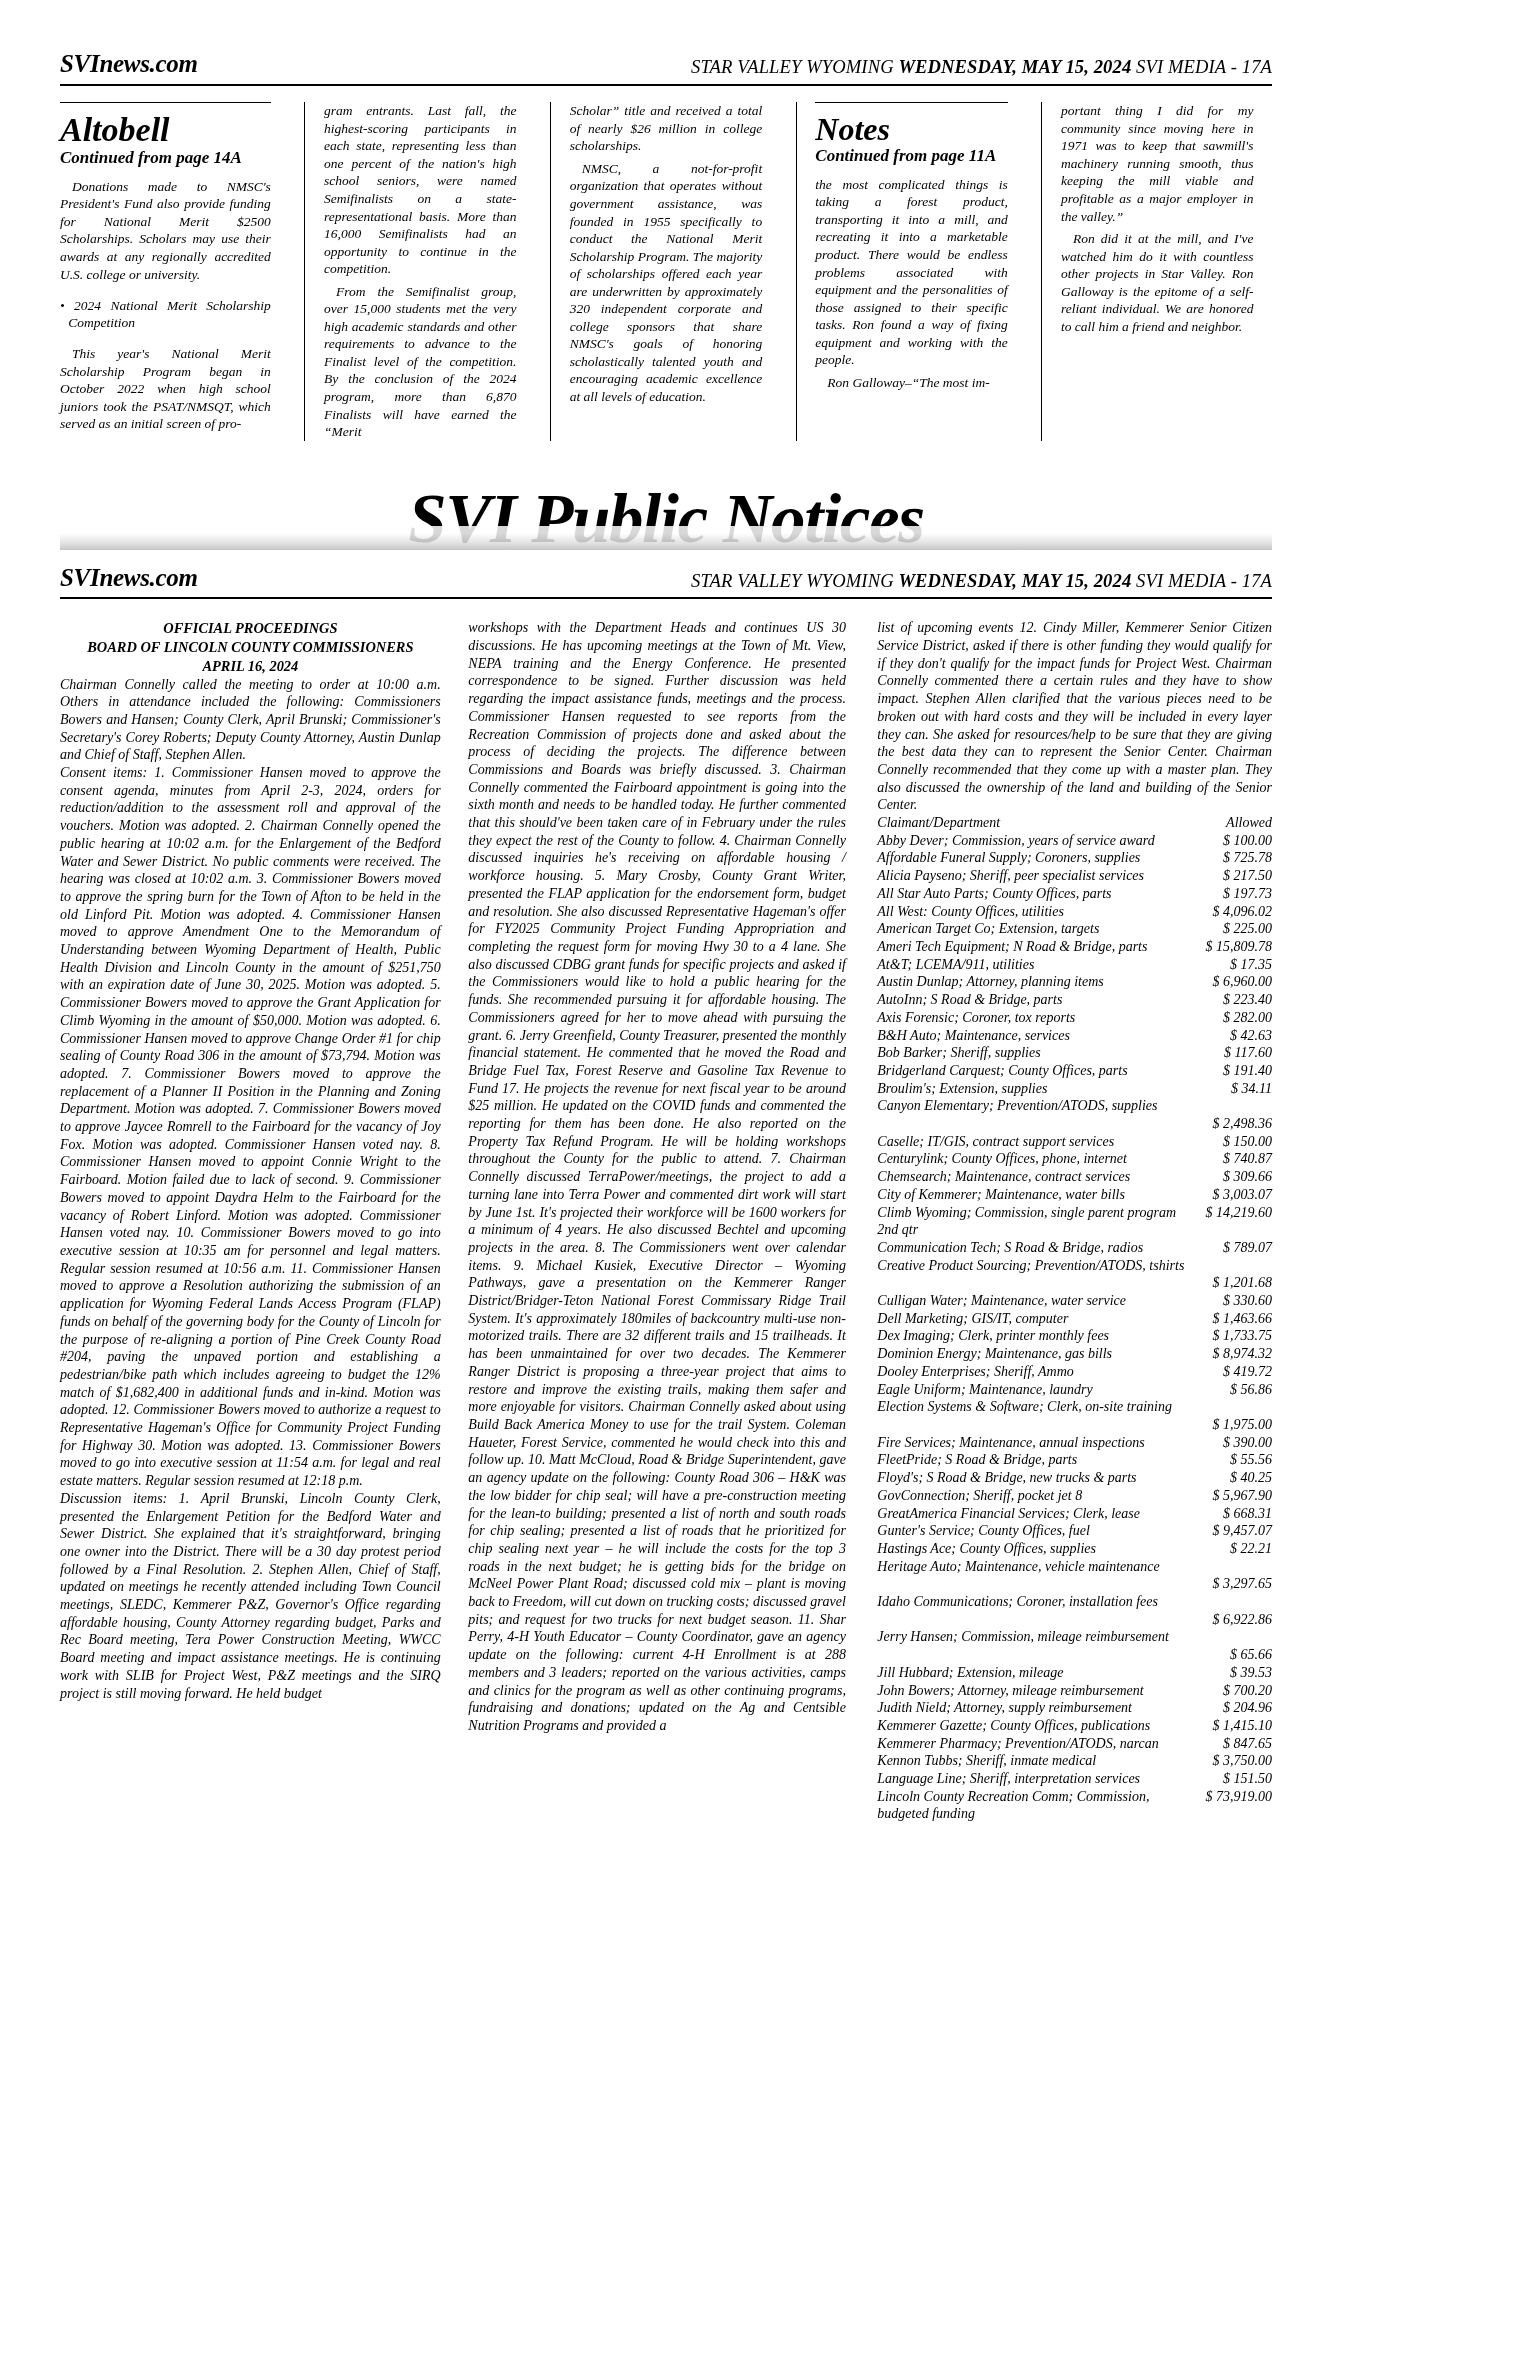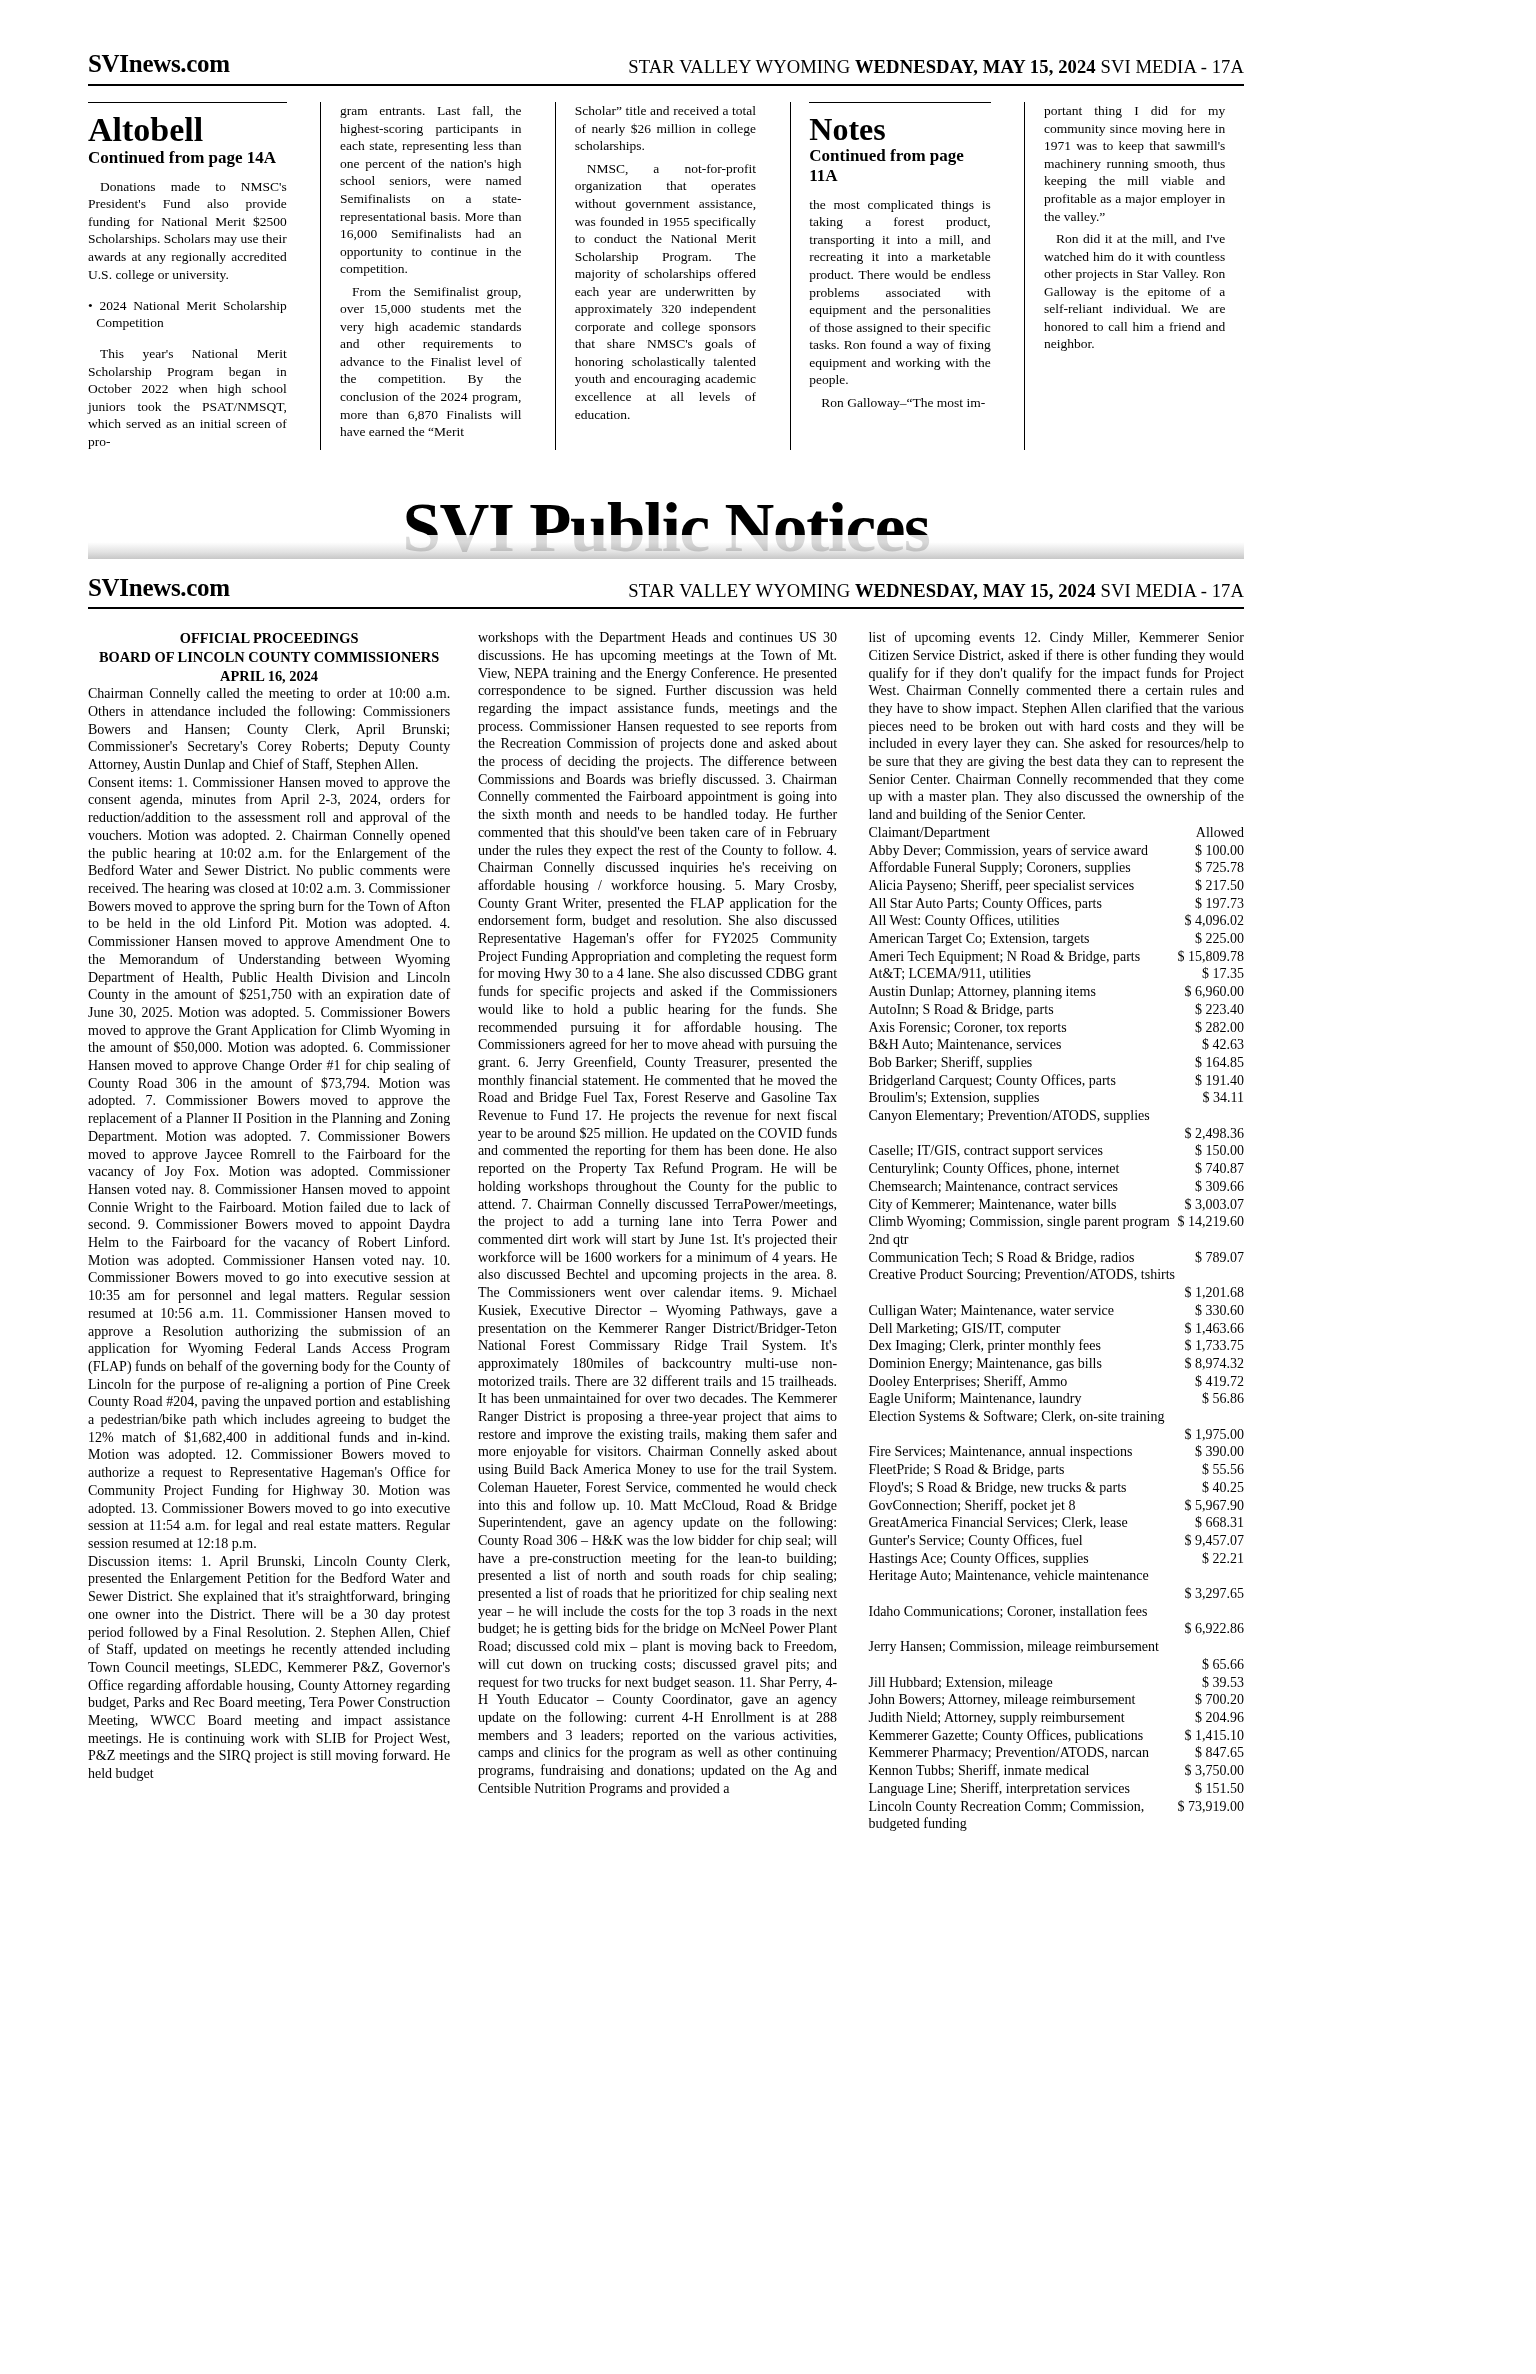--- a/index.html
+++ b/index.html
@@ -4,21 +4,21 @@
 <style>
   * { box-sizing: border-box; }
   html, body { margin:0; padding:0; }
   body {
     width:1536px; height:2375px;
     background:#ffffff;
     font-family:"Liberation Serif", serif;
     color:#000000;
     position:relative;
   }
-  .page { position:relative; width:1332px; height:2375px; padding:0 88px; }
+  .page { position:relative; width:1332px; height:2375px; padding:0 60px;font-style:italic; }
 
   
   .masthead {
     display:flex; align-items:flex-end; justify-content:space-between;
     padding-top:50px; padding-bottom:5.6px;
   }
   .mast-left { font-family:"Liberation Serif", serif; font-weight:bold; font-size:25px; letter-spacing:-0.3px; }
   .mast-right { font-size:18.6px; letter-spacing:0.1px; white-space:nowrap; }
   .mast-right .bold { font-weight:bold; }
   .rule-heavy { border-top:2.8px solid #000; margin:0; }
@@ -213,21 +213,21 @@
           <div class="ledger-row">
             <span class="lbl">Axis Forensic; Coroner, tox reports</span>
             <span class="amt">$ 282.00</span>
           </div>
           <div class="ledger-row">
             <span class="lbl">B&amp;H Auto; Maintenance, services</span>
             <span class="amt">$ 42.63</span>
           </div>
           <div class="ledger-row">
             <span class="lbl">Bob Barker; Sheriff, supplies</span>
-            <span class="amt">$ 164.85</span>
+            <span class="amt">$ 117.60</span>
           </div>
           <div class="ledger-row">
             <span class="lbl">Bridgerland Carquest; County Offices, parts</span>
             <span class="amt">$ 191.40</span>
           </div>
           <div class="ledger-row">
             <span class="lbl">Broulim's; Extension, supplies</span>
             <span class="amt">$ 34.11</span>
           </div>
           <div class="ledger-row wrapamt">

